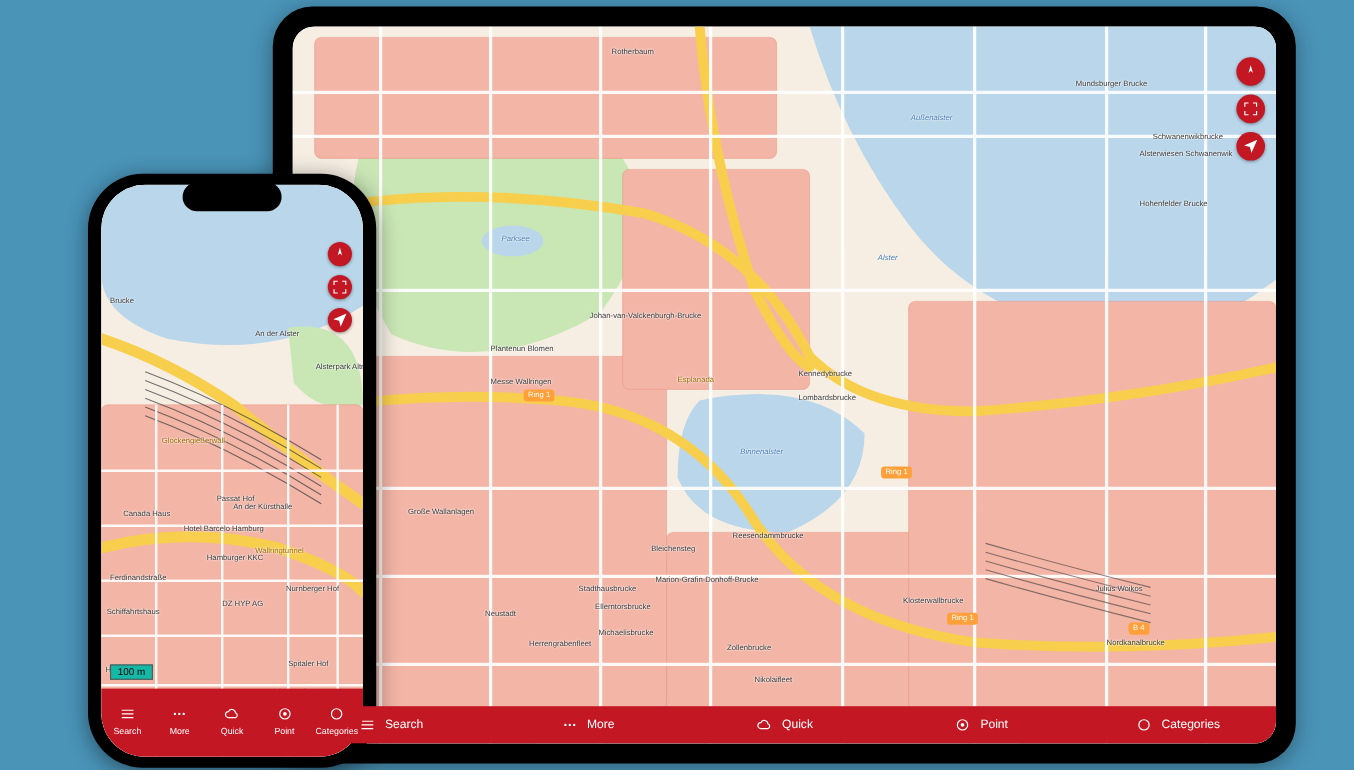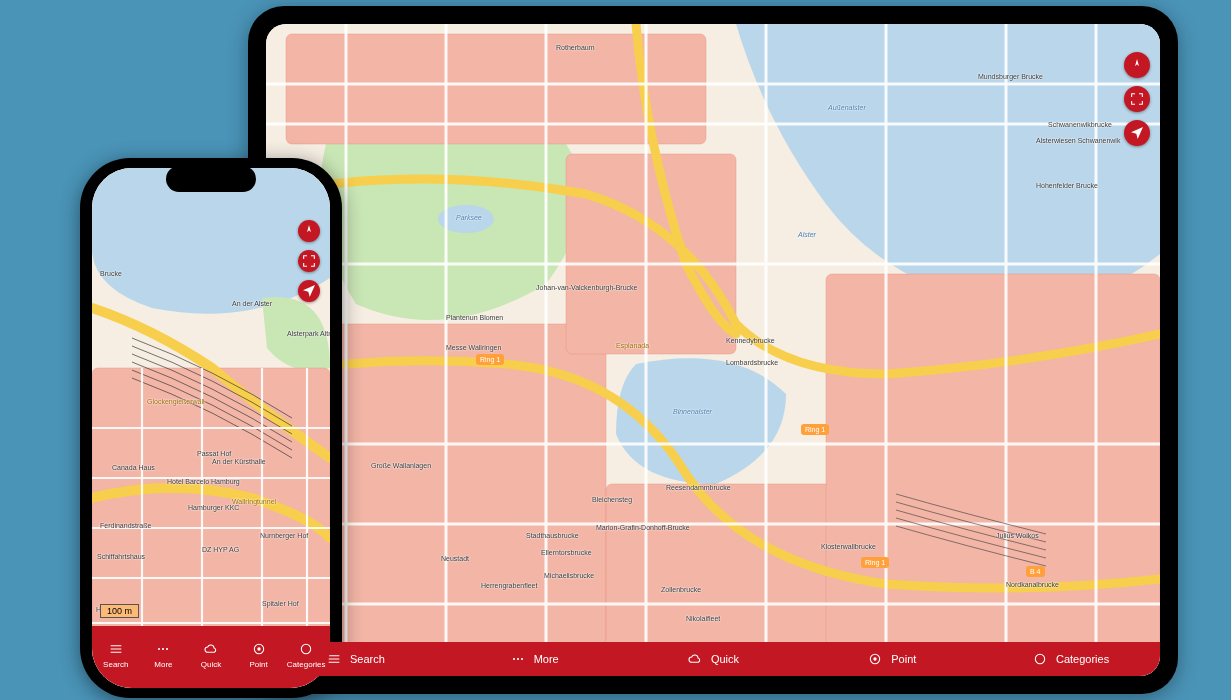--- a/index.html
+++ b/index.html
@@ -24,21 +24,21 @@
   .iphone .mbtn{width:22px;height:22px;font-size:11px}
   
   .ipad-bar{position:absolute;left:0;right:0;bottom:0;height:34px;background:#c31723;display:flex;align-items:center;color:#fff;font-size:11px;z-index:15}
   .ipad-bar .item{flex:1;display:flex;align-items:center;justify-content:center;gap:8px;cursor:pointer}
   .ipad-bar .ic{display:inline-flex;align-items:center;justify-content:center}
   
   .iphone-bar{position:absolute;left:0;right:0;bottom:0;height:62px;background:#c31723;display:flex;z-index:15;padding-bottom:6px;box-sizing:border-box}
   .iphone-bar .item{flex:1;display:flex;flex-direction:column;align-items:center;justify-content:center;gap:2px;color:#fff;font-size:8px;cursor:pointer}
   .iphone-bar .ic{font-size:15px;height:18px;display:flex;align-items:center}
   
-  .scale{position:absolute;left:8px;bottom:70px;background:#fdba74;border:1px solid #555;font-size:9px;padding:1px 6px;z-index:14}
+  .scale{position:absolute;left:8px;bottom:70px;background:#14b8a6;border:1px solid #555;font-size:9px;padding:1px 6px;z-index:14}
   
   svg.ico{width:16px;height:16px;stroke:#fff;fill:none;stroke-width:1.6}
 </style>
 </head>
 <body>
 
 <div class="ipad">
   <div class="ipad-screen">
     <div class="map">
       <svg viewBox="0 0 894 652" preserveAspectRatio="none">

